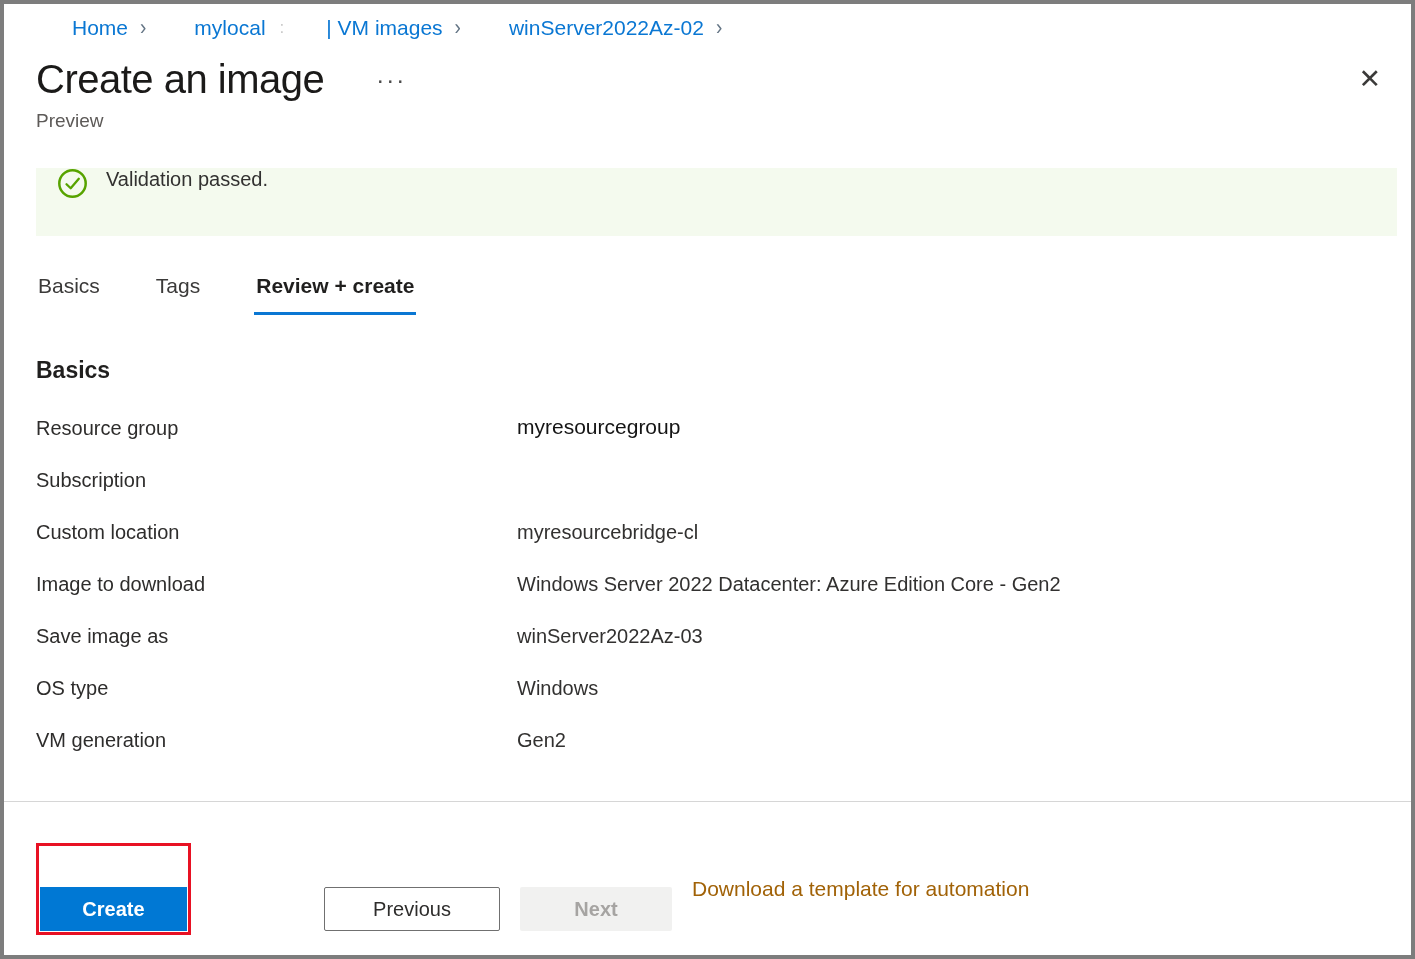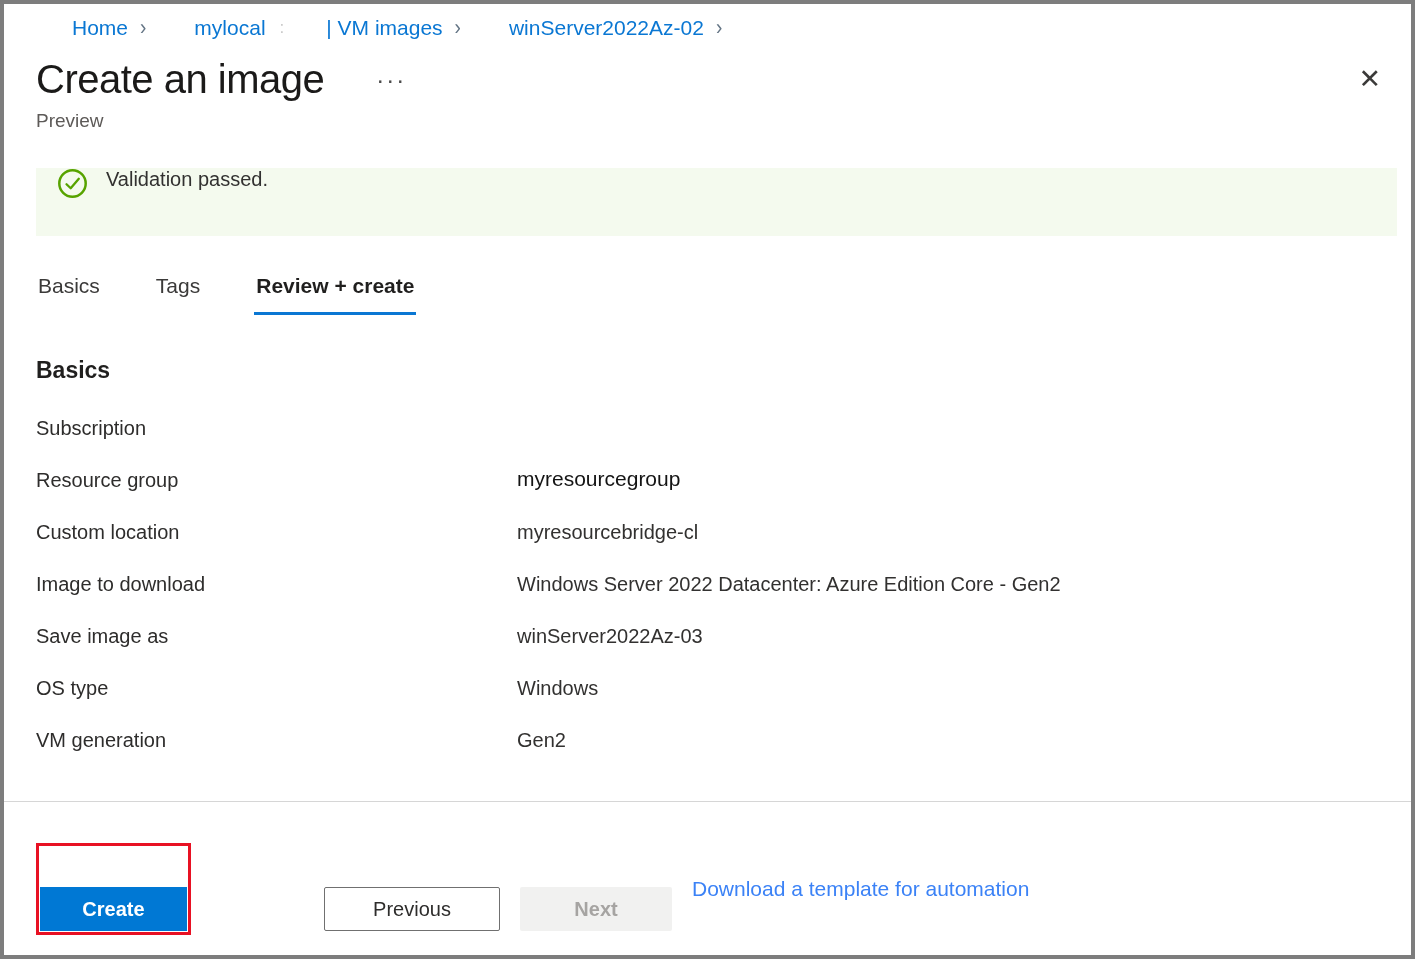--- a/index.html
+++ b/index.html
@@ -74,21 +74,21 @@
     border: 1px solid #707070; border-radius: 2px; cursor: pointer;
     font-size: 20px;
   }
   .btn-disabled {
     width: 152px; height: 44px; margin-left: 20px;
     background: #f1f1f0; color: #a6a4a2;
     border: none; border-radius: 2px;
     font-size: 20px;
     font-weight: bold;
   }
-  .link { color: #3b82f6; font-size: 21px; margin-left: 20px; text-decoration: none; cursor: pointer; }
+  .link { color: #a16207; font-size: 21px; margin-left: 20px; text-decoration: none; cursor: pointer; }
 </style>
 </head>
 <body>
 
 <div class="frame">
 
   <nav class="breadcrumb">
     <a>Home</a>
     <span class="chev">›</span>
     <a>mylocal</a>
@@ -119,26 +119,26 @@
   <div class="tabs">
     <div class="tab">Basics</div>
     <div class="tab">Tags</div>
     <div class="tab active">Review + create</div>
   </div>
 
   <h2>Basics</h2>
 
   <div class="fields">
     <div class="row">
+      <div class="lbl">Resource group</div>
+      <div class="val emphasis">myresourcegroup</div>
+    </div>
+    <div class="row">
       <div class="lbl">Subscription</div>
       <div class="val"></div>
-    </div>
-    <div class="row">
-      <div class="lbl">Resource group</div>
-      <div class="val emphasis">myresourcegroup</div>
     </div>
     <div class="row">
       <div class="lbl">Custom location</div>
       <div class="val">myresourcebridge-cl</div>
     </div>
     <div class="row">
       <div class="lbl">Image to download</div>
       <div class="val">Windows Server 2022 Datacenter: Azure Edition Core - Gen2</div>
     </div>
     <div class="row">

